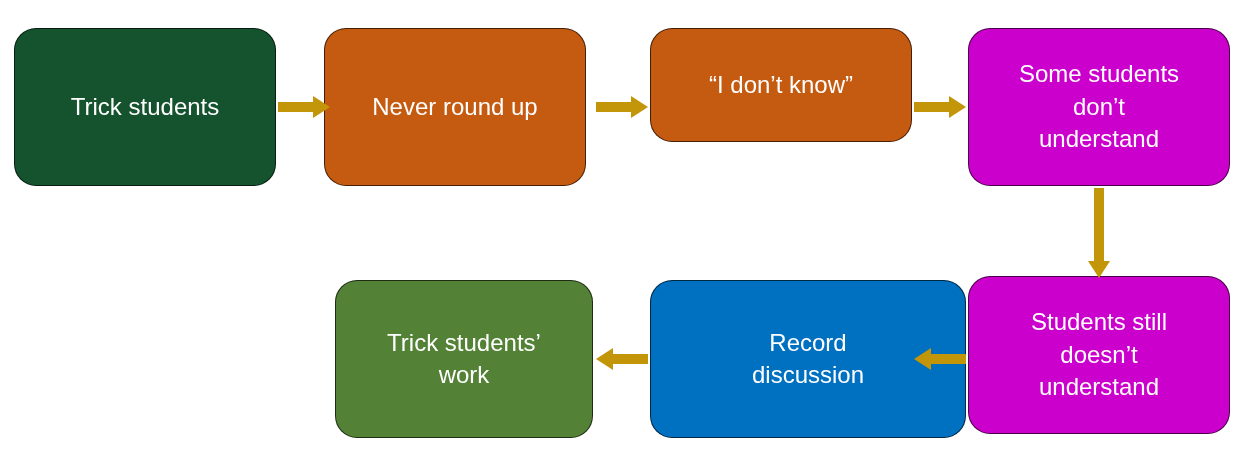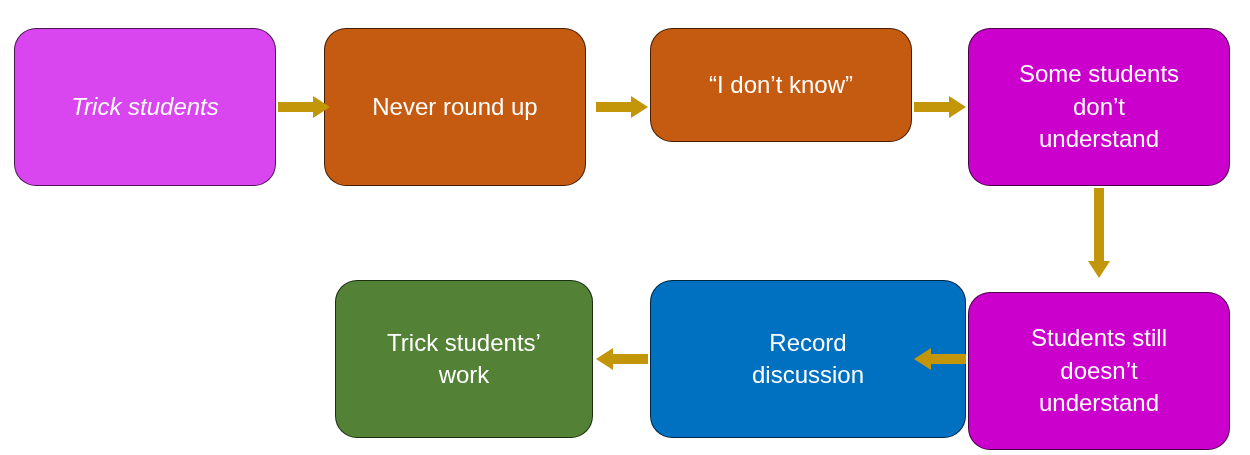--- a/index.html
+++ b/index.html
@@ -28,21 +28,21 @@
     font-size: 24px;
     line-height: 1.35;
     white-space: pre-line;
     padding: 6px 14px;
   }
   
   .n1 { left: 14px;  top: 28px;  width: 262px; height: 158px; }
   .n2 { left: 324px; top: 28px;  width: 262px; height: 158px; }
   .n3 { left: 650px; top: 28px;  width: 262px; height: 114px; }
   .n4 { left: 968px; top: 28px;  width: 262px; height: 158px; }
-  .n5 { left: 968px; top: 292px; width: 262px; height: 158px; }
+  .n5 { left: 968px; top: 276px; width: 262px; height: 158px; }
   .n6 { left: 650px; top: 280px; width: 316px; height: 158px; }
   .n7 { left: 335px; top: 280px; width: 258px; height: 158px; }
 
   
   .arrow {
     position: absolute;
     display: flex;
   }
   .arrow-right { flex-direction: row; align-items: center; }
   .arrow-left  { flex-direction: row; align-items: center; }
@@ -74,21 +74,21 @@
   .a3 { left: 914px; top: 96px;  width: 52px; height: 22px; }
   .a4 { left: 1088px; top: 188px; width: 22px; height: 90px; }
   .a5 { left: 914px; top: 348px; width: 52px; height: 22px; }
   .a6 { left: 596px; top: 348px; width: 52px; height: 22px; }
 </style>
 </head>
 <body>
 
 <div class="canvas">
 
-  <div class="node n1" style="background-color: #d946ef; font-style: italic;">Trick students</div>
+  <div class="node n1" style="background-color: #14532d;">Trick students</div>
 
   <div class="node n2" style="background-color: rgb(197, 90, 17);">Never round up</div>
 
   <div class="node n3" style="background-color: rgb(197, 90, 17);">“I don’t know”</div>
 
   <div class="node n4" style="background-color: rgb(204, 0, 204);">Some students
 don’t
 understand</div>
 
   <div class="node n5" style="background-color: rgb(204, 0, 204);">Students still

